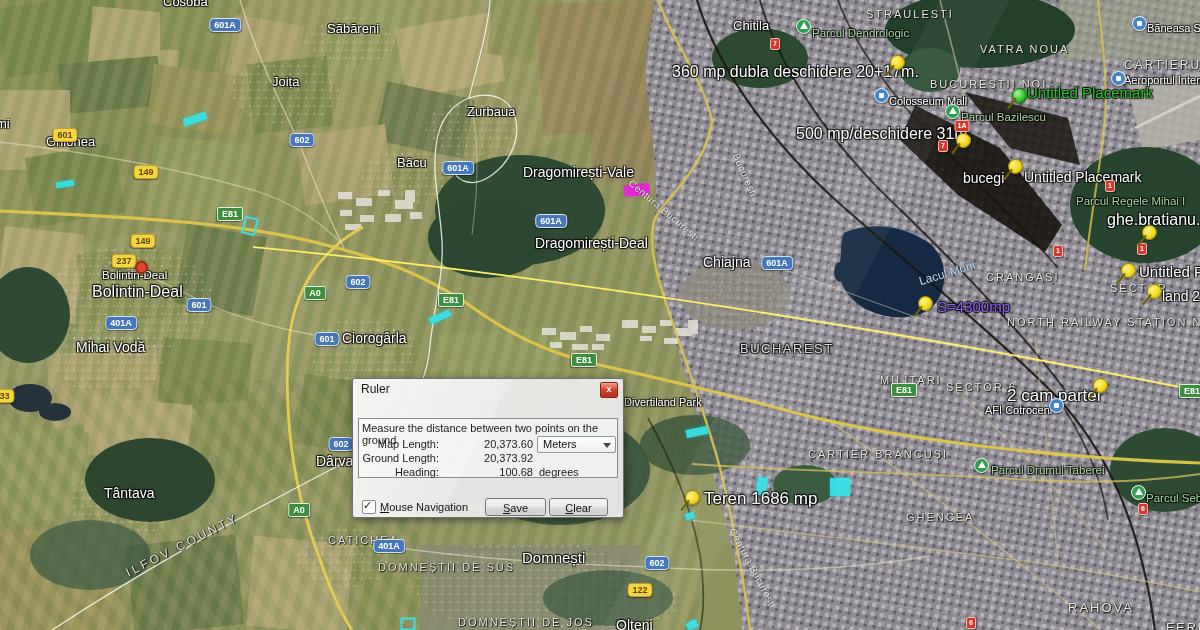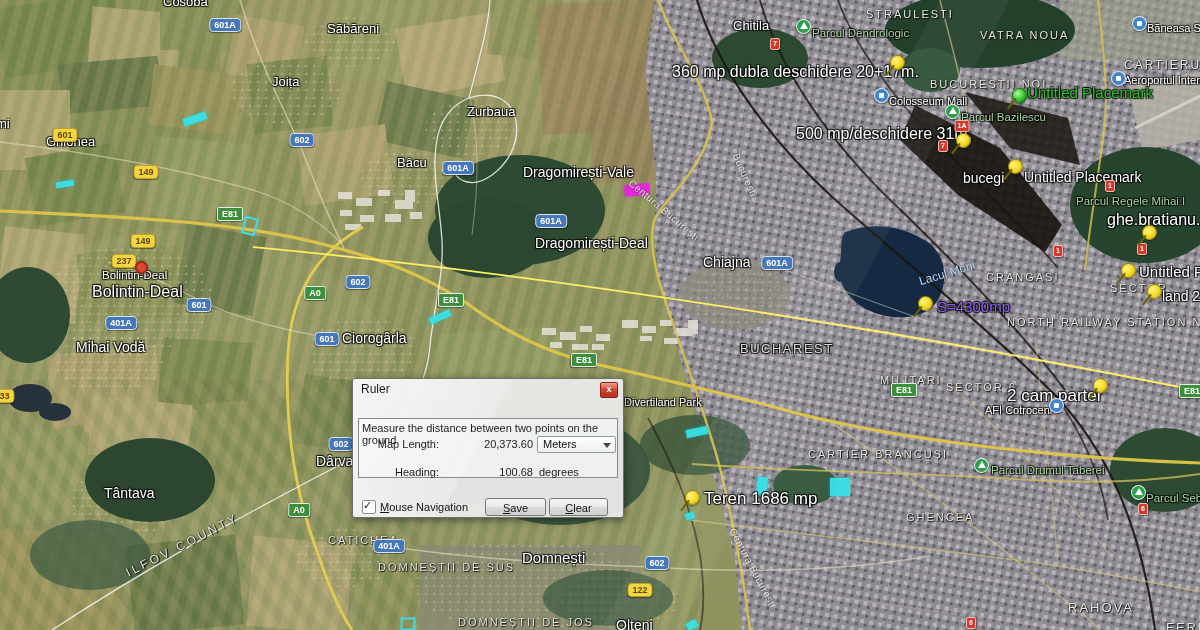--- a/index.html
+++ b/index.html
@@ -331,21 +331,21 @@
   <div class="lbl town" style="left:342px;top:330px;font-size:14px">Ciorogârla</div>
   <div class="lbl town" style="left:703px;top:254px;font-size:14px">Chiajna</div>
   <div class="lbl town" style="left:104px;top:485px;font-size:14px">Tântava</div>
   <div class="lbl town" style="left:316px;top:453px;font-size:14px">Dârvari</div>
   <div class="lbl town" style="left:522px;top:549px;font-size:15px">Domnești</div>
   <div class="lbl town" style="left:616px;top:617px;font-size:14px">Olteni</div>
   <div class="lbl town" style="left:733px;top:18px">Chitila</div>
   <div class="lbl town" style="left:-4px;top:116px">mi</div>
 
   <div class="lbl area" style="left:866px;top:8px">STRAULESTI</div>
-  <div class="lbl area" style="left:980px;top:29px">VATRA NOUA</div>
+  <div class="lbl area" style="left:980px;top:43px">VATRA NOUA</div>
   <div class="lbl area" style="left:930px;top:78px">BUCURESTII NOI</div>
   <div class="lbl area" style="left:1124px;top:58px;font-size:12px">CARTIERUL HE</div>
   <div class="lbl area" style="left:986px;top:271px">CRANGASI</div>
   <div class="lbl area" style="left:1110px;top:282px">SECTOR</div>
   <div class="lbl area" style="left:1007px;top:316px">NORTH RAILWAY STATION NEIGH</div>
   <div class="lbl area" style="left:880px;top:374px">MILITARI</div>
   <div class="lbl area" style="left:946px;top:381px">SECTOR 6</div>
   <div class="lbl area" style="left:808px;top:448px">CARTIER BRÂNCUȘI</div>
   <div class="lbl area" style="left:906px;top:511px">GHENCEA</div>
   <div class="lbl area" style="left:1068px;top:600px;font-size:13px">RAHOVA</div>
@@ -449,20 +449,24 @@
     <div class="dlg-desc">Measure the distance between two points on the ground</div>
 
     <div class="frow" style="top:59px;left:0;right:0">
       <span class="flab">Map Length:</span>
       <span class="fval">20,373.60</span>
     </div>
     <div class="combo">
       <span>Meters</span>
       <span class="arr"></span>
     </div>
+    <div class="frow" style="top:73px;left:0;right:0">
+      <span class="flab">Ground Length:</span>
+      <span class="fval">20,373.92</span>
+    </div>
     <div class="frow" style="top:87px;left:0;right:0">
       <span class="flab">Heading:</span>
       <span class="fval">100.68</span>
       <span class="funit">degrees</span>
     </div>
 
     <div class="chk">
       <span>✓</span>
     </div>
     <div class="chklab">

